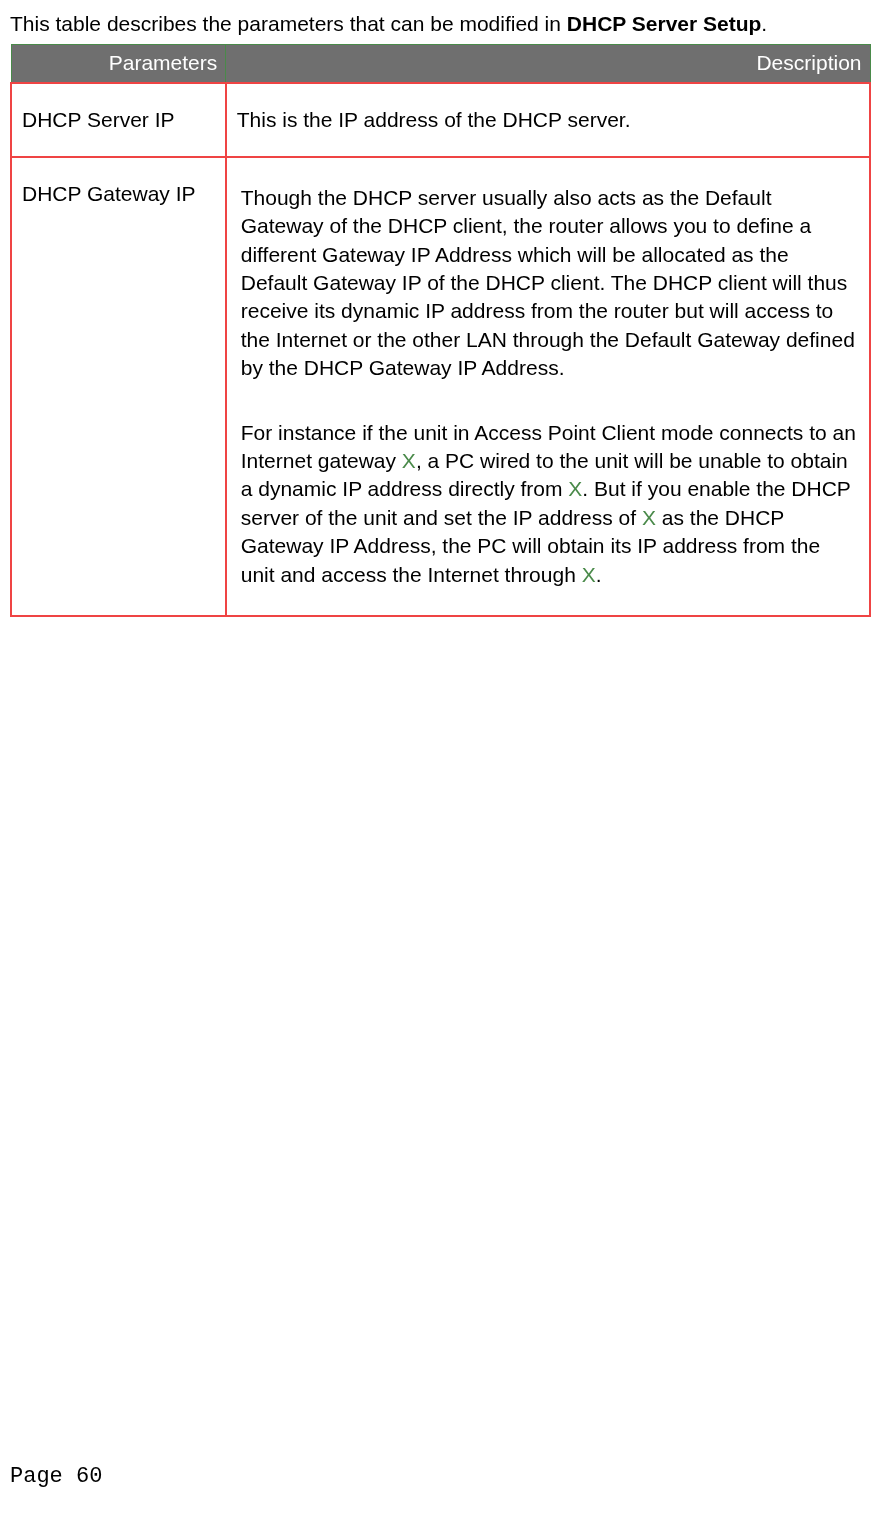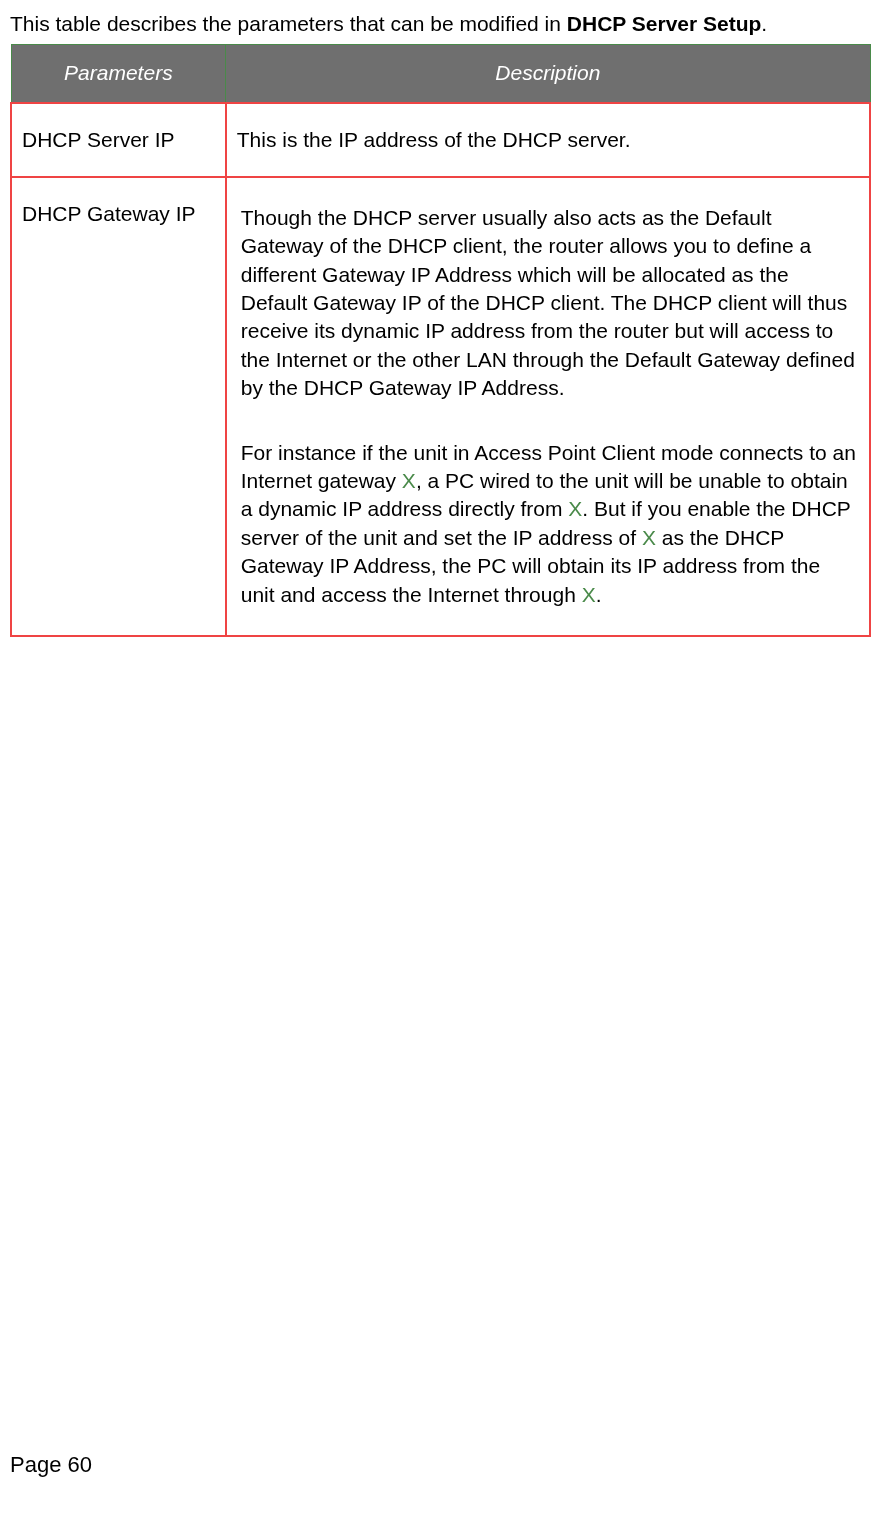--- a/index.html
+++ b/index.html
@@ -27,41 +27,40 @@
     }
     col.col-param {
       width: 25%;
     }
     col.col-desc {
       width: 75%;
     }
     th {
       background-color: #6f6f6f;
       color: #ffffff;
-      text-align: center;
+      text-align: right;
       font-weight: normal;
-      padding: 14px 8px;
+      padding: 4px 8px;
       border: 1px solid #4a8a4a;
       font-size: 21px;
-      font-style: italic;
     }
     td {
       border: 2px solid #ef4444;
       vertical-align: top;
       padding: 22px 8px 22px 10px;
       font-size: 21px;
     }
     .x-letter {
       color: #4a8a4a;
     }
     .page-footer {
       position: absolute;
-      bottom: 42px;
+      bottom: 30px;
       left: 10px;
-      font-family: Liberation Sans, sans-serif;
+      font-family: Liberation Mono, monospace;
       font-size: 22px;
     }
     p {
       margin: 4px;
     }
   </style>
 </head>
 <body>
 
 <div class="intro">

